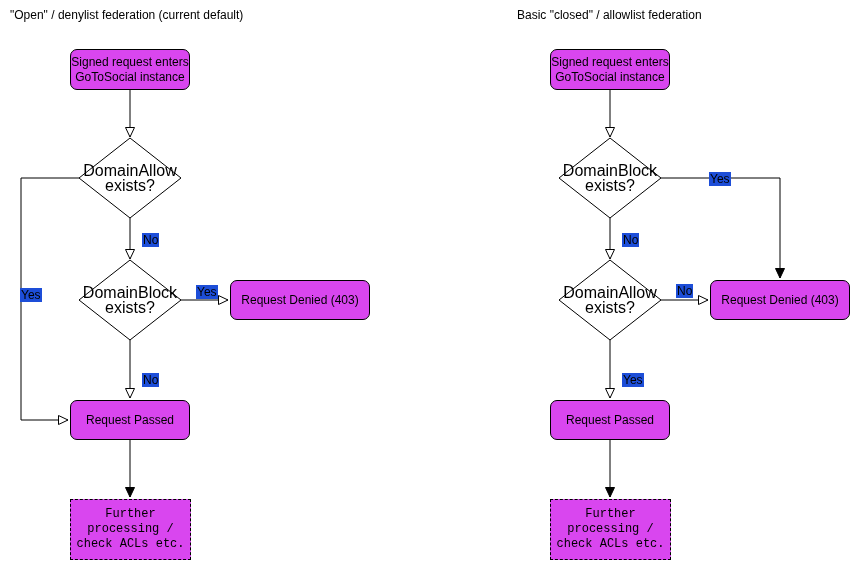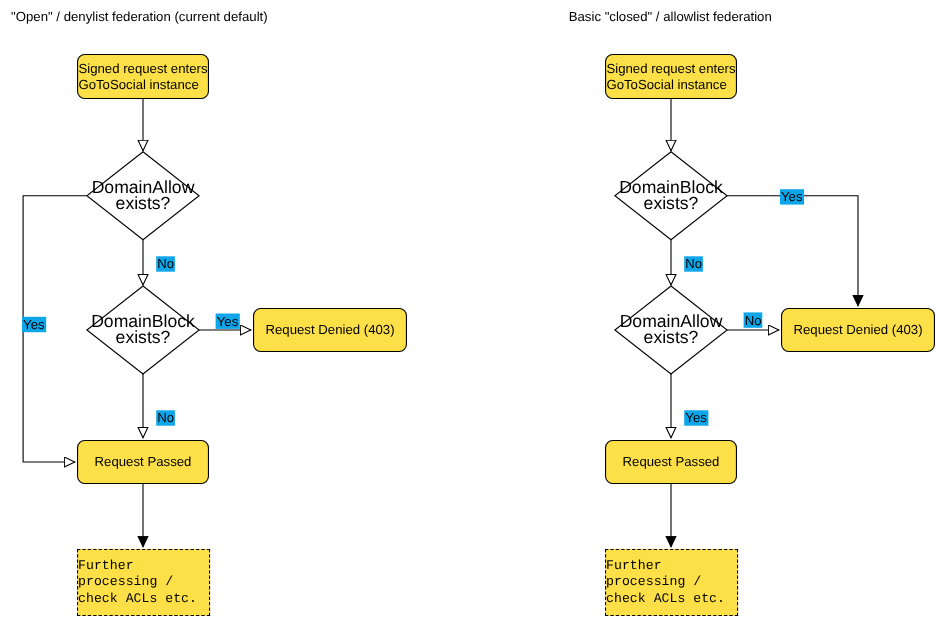--- a/index.html
+++ b/index.html
@@ -3,33 +3,33 @@
 <meta charset="utf-8">
 <style>
   html,body { margin:0; padding:0; background:#ffffff; }
   .canvas {
     position:relative; width:851px; height:561px; background:#ffffff;
     font-family:"Liberation Sans", sans-serif; color:#000000; overflow:hidden;
   }
   .wires { position:absolute; left:0; top:0; }
   .chart-title { position:absolute; font-size:12px; line-height:14px; white-space:pre; }
   .node {
-    position:absolute; box-sizing:border-box; background:#fde047;
+    position:absolute; box-sizing:border-box; background:#d946ef;
     border:1px solid #000000; display:flex; align-items:center; justify-content:center;
-    font-size:12px; line-height:15px; white-space:pre-line;
+    text-align:center; font-size:12px; line-height:15px; white-space:pre-line;
   }
   .rounded { border-radius:7px; }
   .dashed  { border-style:dashed; border-radius:0;font-family:Liberation Mono, monospace; }
   .diamond-label {
     position:absolute; display:flex; align-items:center; justify-content:center;
     text-align:center; font-size:16px; line-height:15px; white-space:pre-line;
   }
   .edge-label {
     position:absolute; font-size:12px; line-height:14px;
-    background:#0ea5e9; padding:0 1px; white-space:pre;
+    background:#1d4ed8; padding:0 1px; white-space:pre;
   }
 </style>
 </head>
 <body>
 
 <div class="canvas">
 
   <svg class="wires" width="851" height="561" viewBox="0 0 851 561">
     <defs>
       <marker id="arrow-open" markerUnits="userSpaceOnUse" markerWidth="12" markerHeight="11" refX="10" refY="5" orient="auto">

